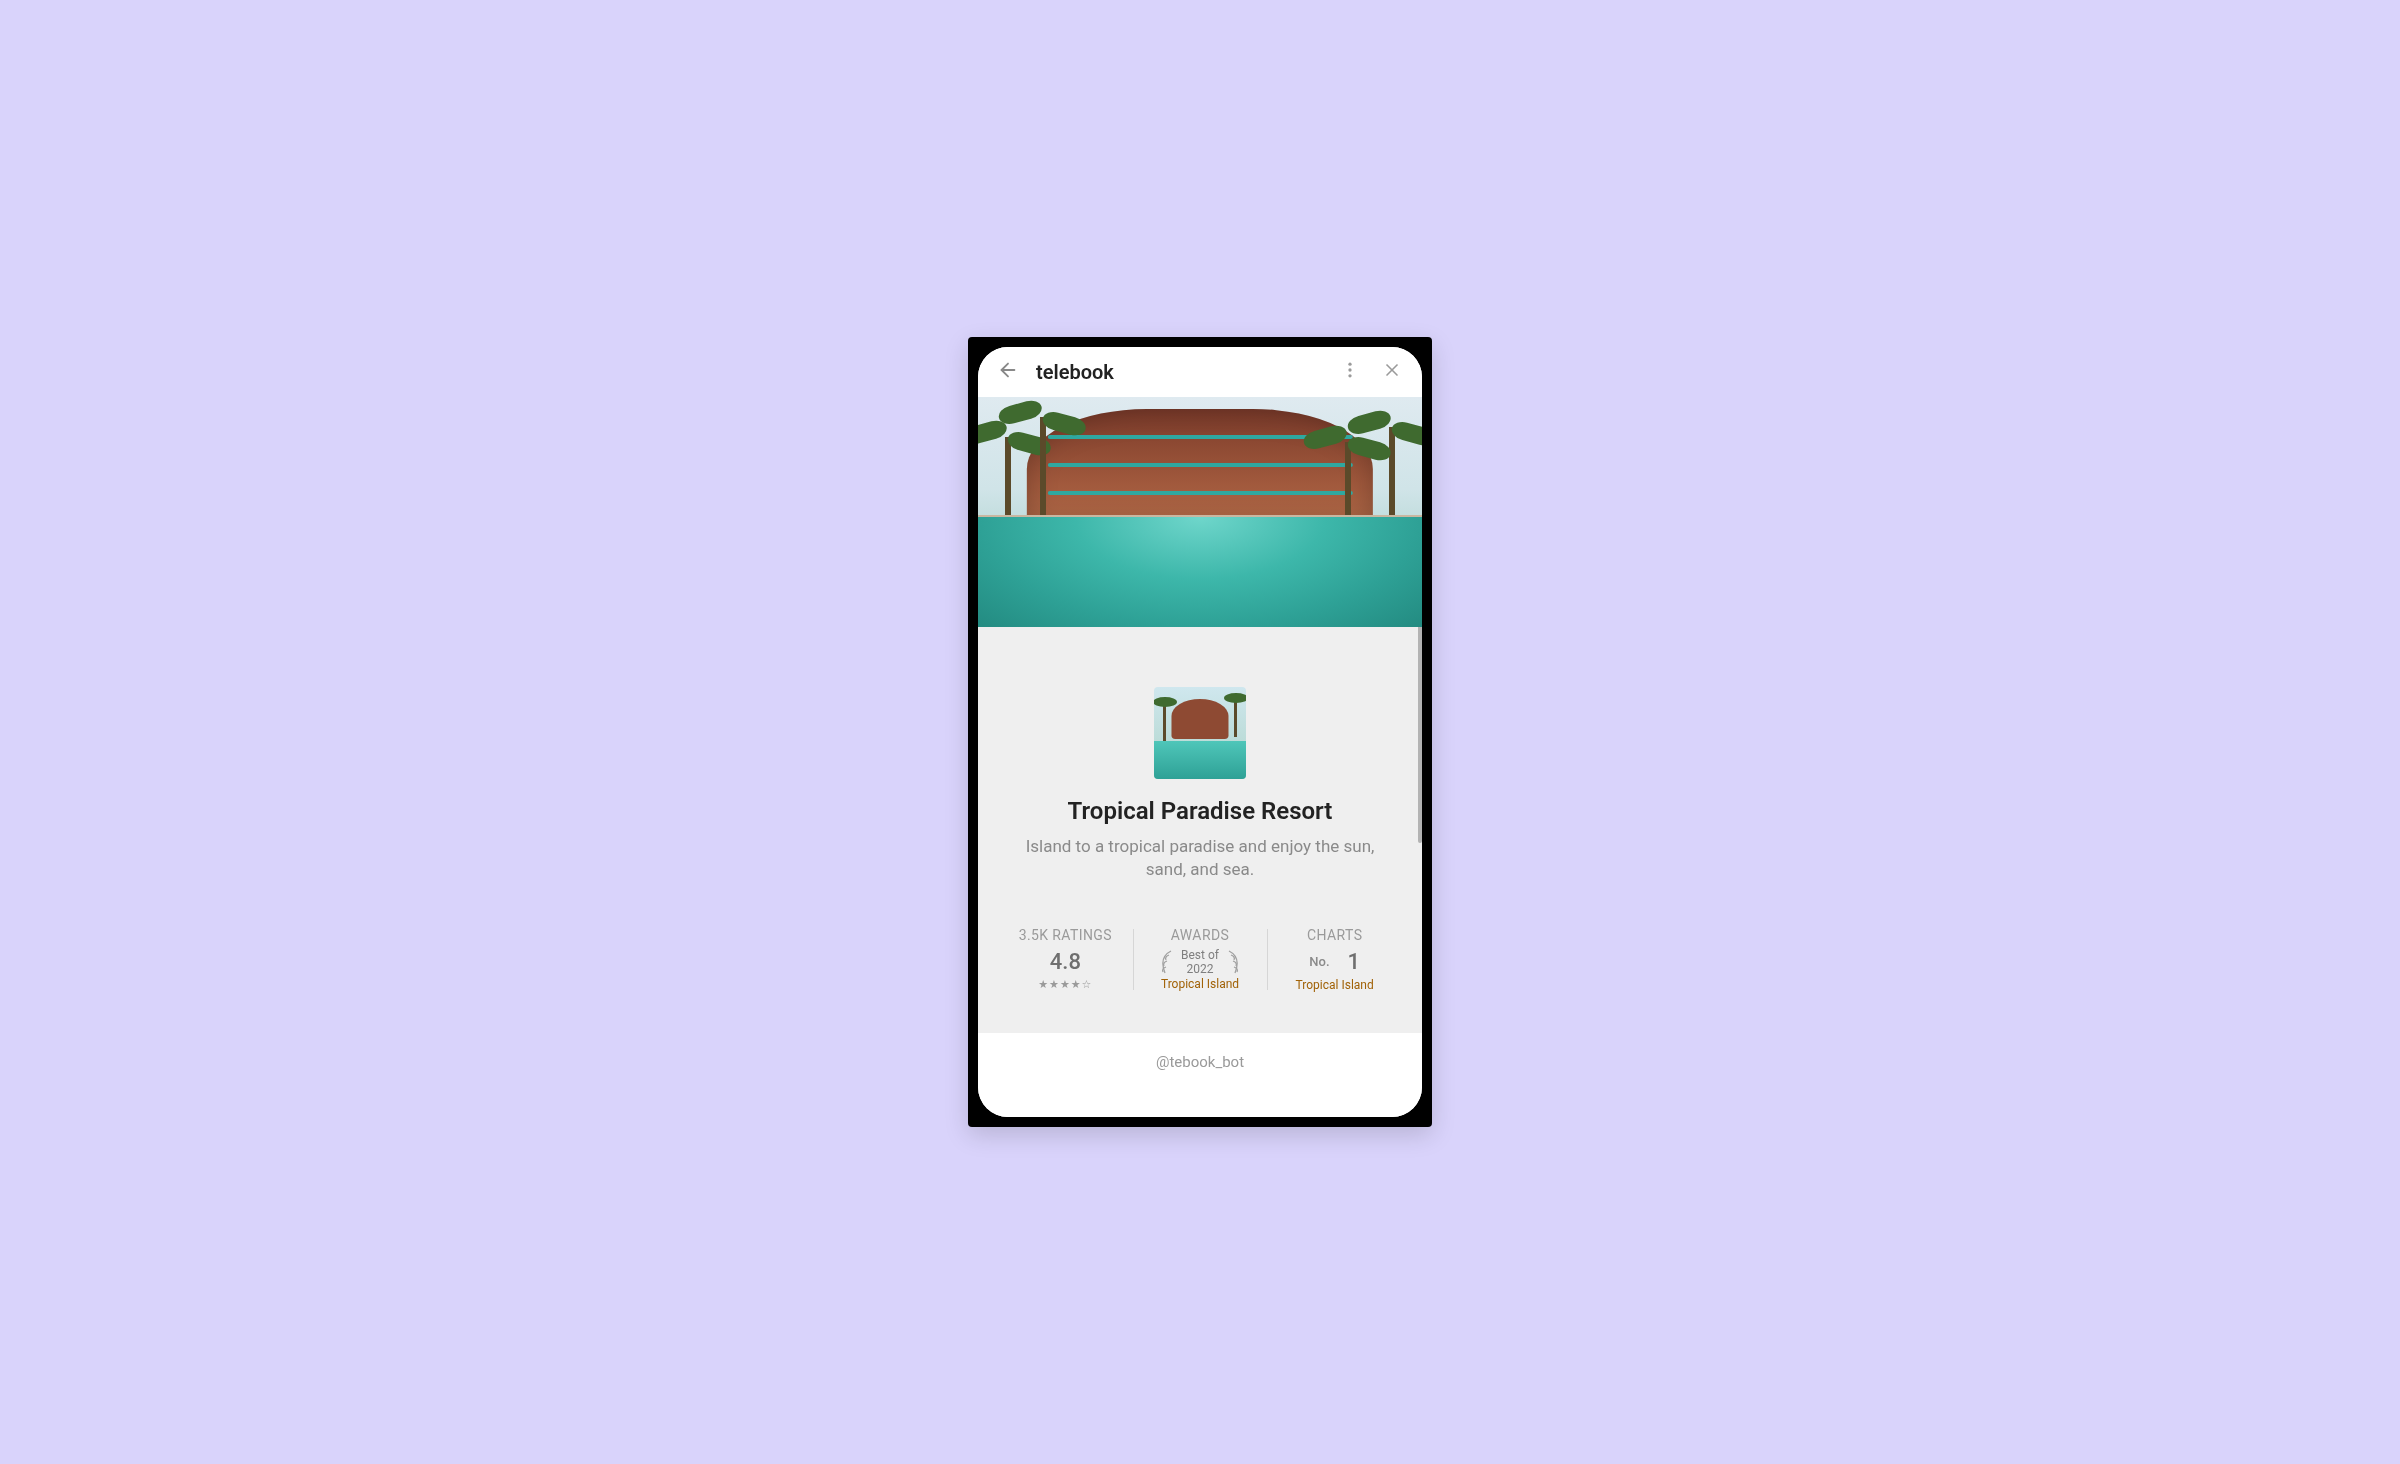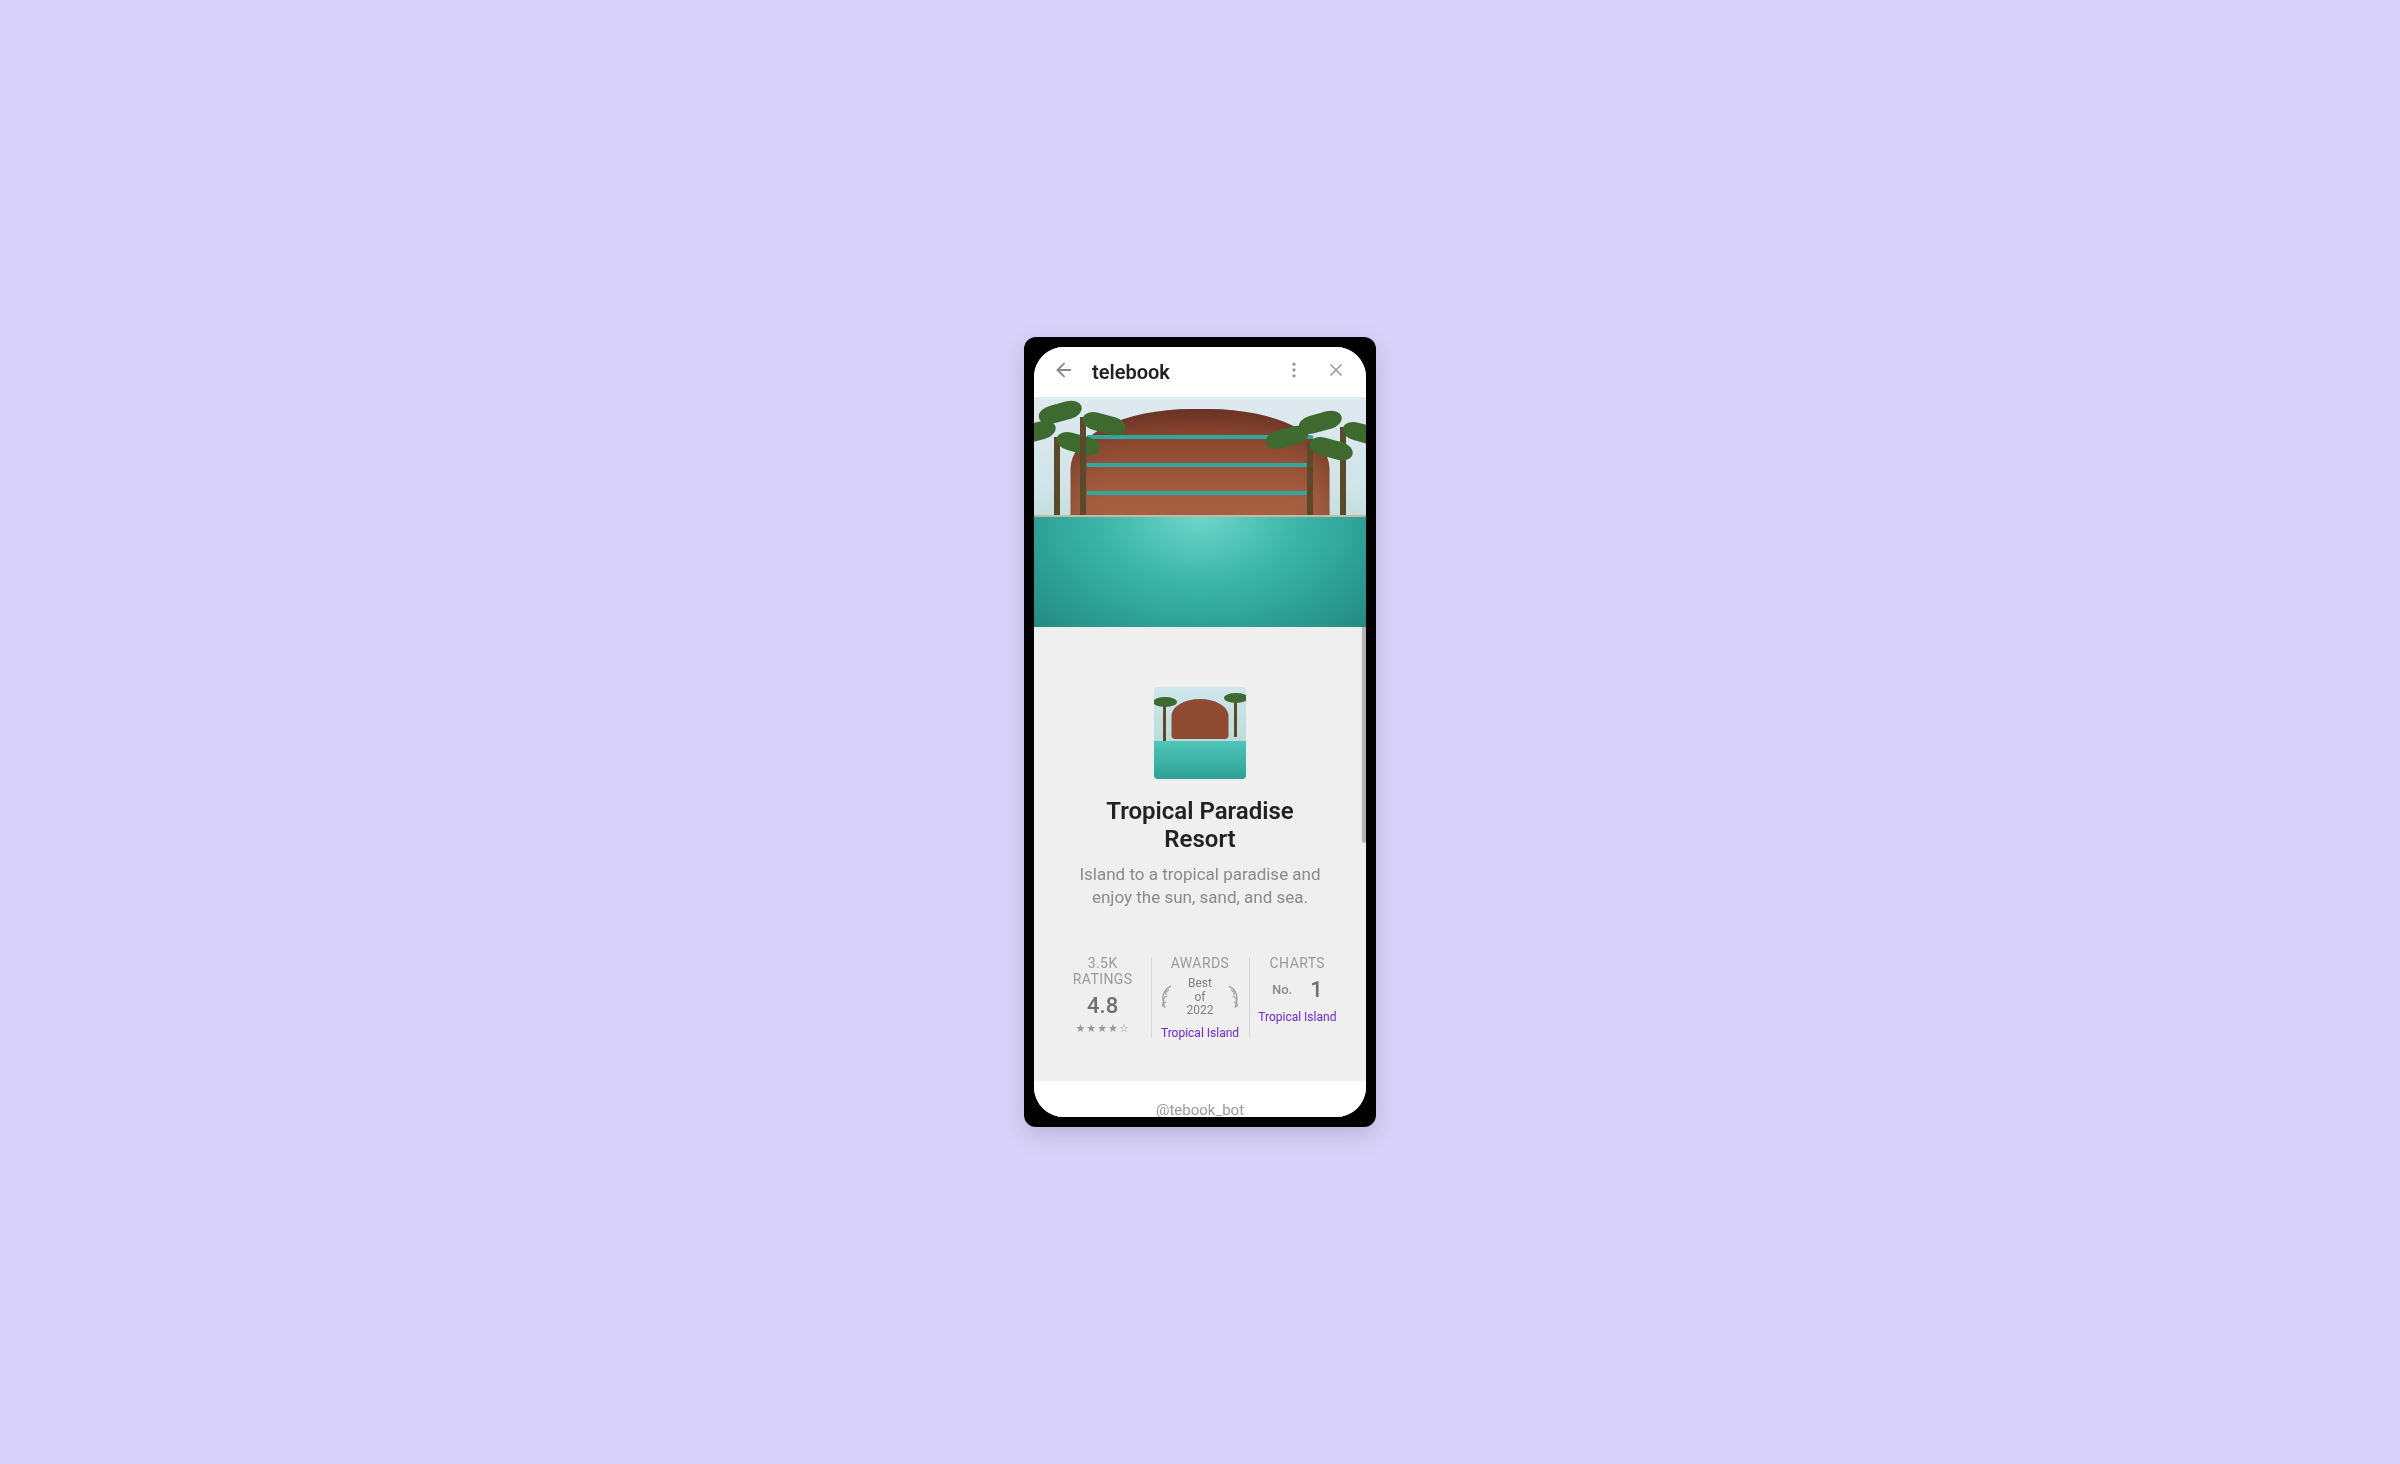--- a/index.html
+++ b/index.html
@@ -6,24 +6,24 @@
   html, body { width: 100%; height: 100%; }
   body {
     background: #d9d3fb;
     font-family: -apple-system, BlinkMacSystemFont, "Segoe UI", Roboto, "Helvetica Neue", Arial, sans-serif;
     display: flex;
     align-items: center;
     justify-content: center;
     min-height: 100vh;
   }
   .device {
-    width: 352px;
+    width: 464px;
     height: 790px;
     background: #000;
-    border-radius: 12px;
+    border-radius: 4px;
     padding: 10px;
     box-shadow: 0 8px 24px rgba(0,0,0,.15);
     position: relative;
   }
   .screen {
     width: 100%;
     height: 100%;
     background: #fff;
     border-radius: 30px;
     overflow: hidden;
@@ -198,22 +198,21 @@
     color: #6f6f6f;
     margin-bottom: 4px;
     display: flex;
     align-items: center;
     justify-content: center;
     gap: 2px;
     text-align: right;
   }
   .stat-sub {
     font-size: 12px;
-    color: #6d28d9;
-    margin-top: 8px;
+    color: #a16207;
   }
   .stars { color:#9a9a9a; font-size:11px; letter-spacing:1px; }
   .laurel {
     display:flex; align-items:center; justify-content:center; gap:6px;
     color:#7f7f7f;
   }
   .laurel-text { font-size:12px; line-height:1.15; }
   .laurel-arc {
     width:16px;height:28px;position:relative;
   }

